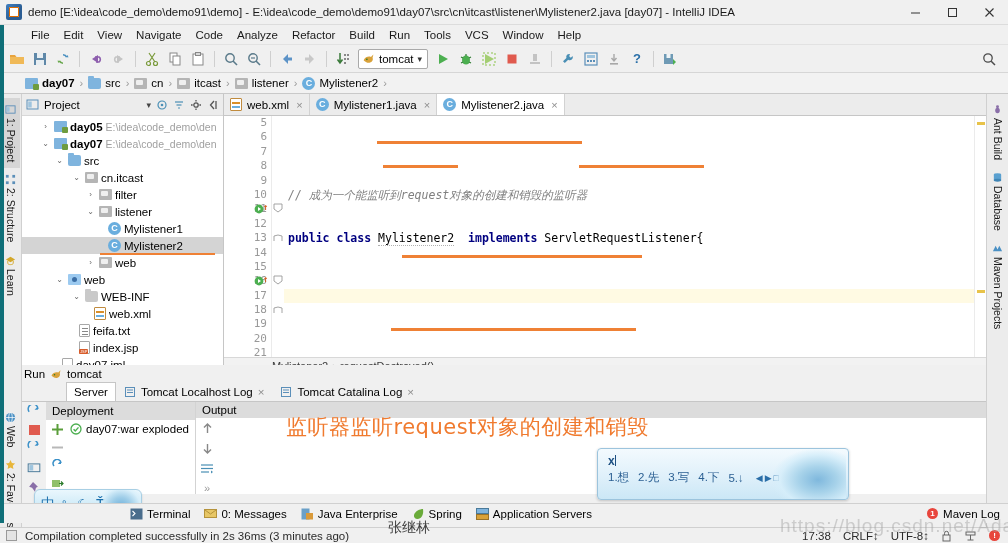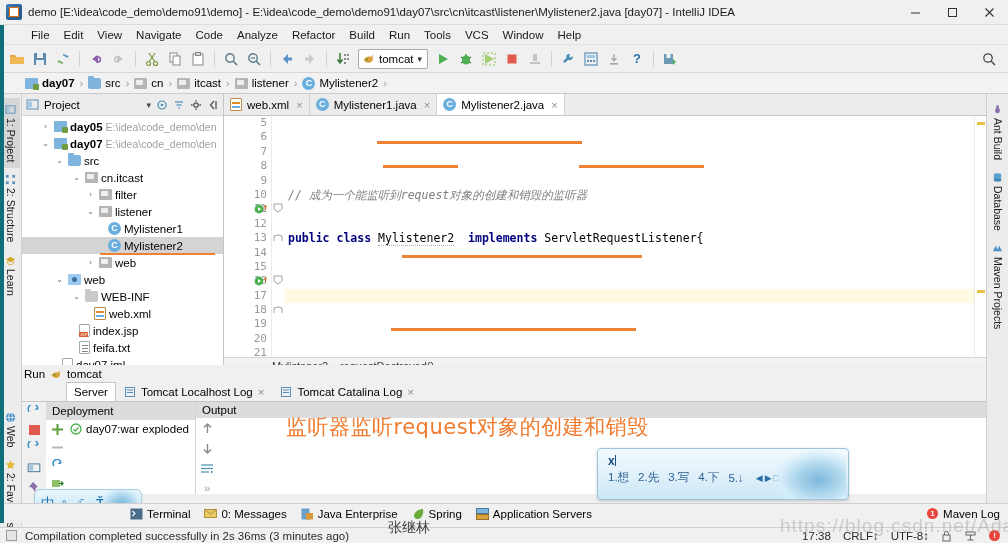--- a/index.html
+++ b/index.html
@@ -651,27 +651,27 @@
           <span class="ico-plainfolder"></span>
           <span class="tree-label">WEB-INF</span>
         </div>
 
         <div class="tree-row" style="padding-left:72px">
           <span class="ico-xml"></span>
           <span class="tree-label">web.xml</span>
         </div>
 
         <div class="tree-row" style="padding-left:57px">
+          <span class="ico-txt"></span>
+          <span class="tree-label">feifa.txt</span>
+        </div>
+
+        <div class="tree-row" style="padding-left:57px">
           <span class="ico-jsp"></span>
           <span class="tree-label">index.jsp</span>
-        </div>
-
-        <div class="tree-row" style="padding-left:57px">
-          <span class="ico-txt"></span>
-          <span class="tree-label">feifa.txt</span>
         </div>
 
         <div class="tree-row" style="padding-left:40px">
           <span class="ico-iml"></span>
           <span class="tree-label">day07.iml</span>
         </div>
 
         <div class="tree-row" style="padding-left:18px">
           
           

